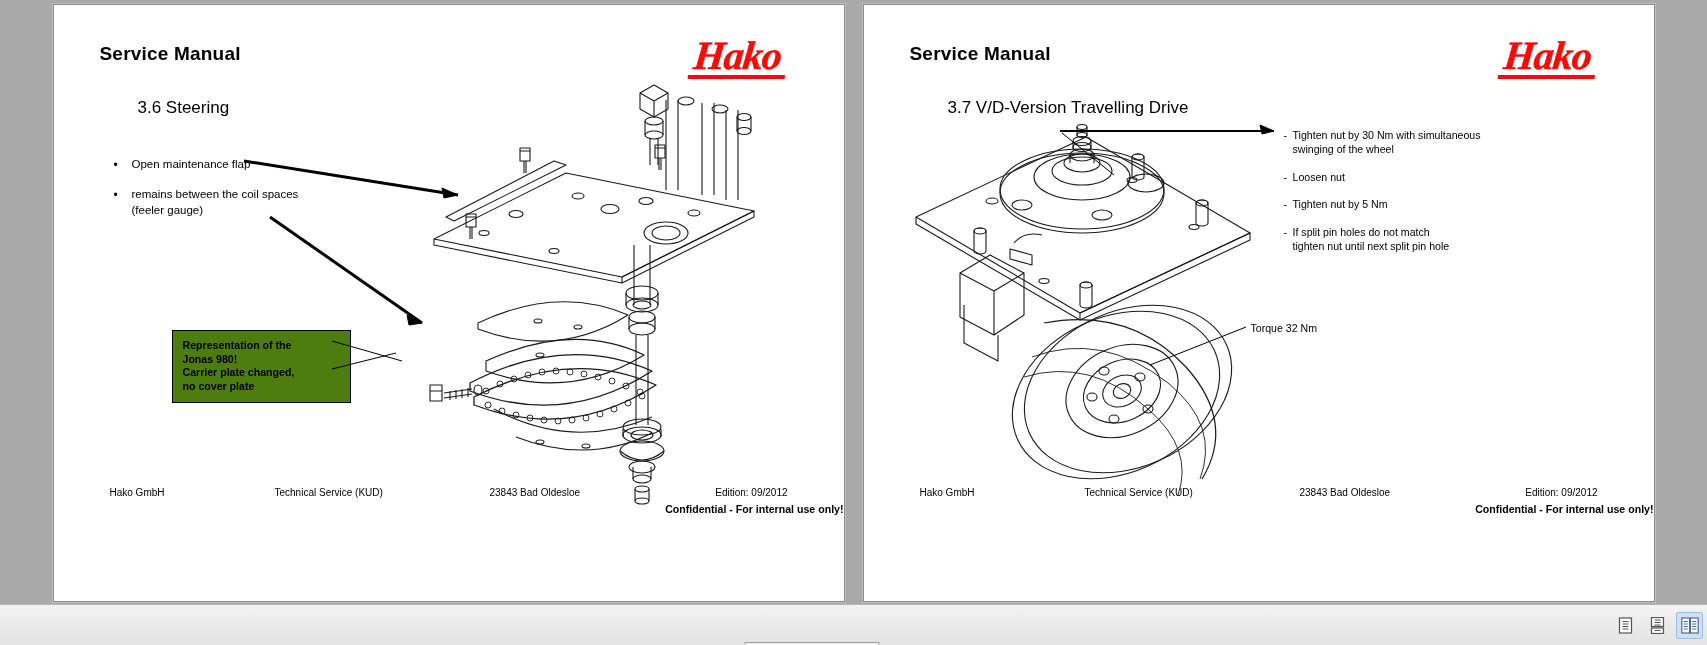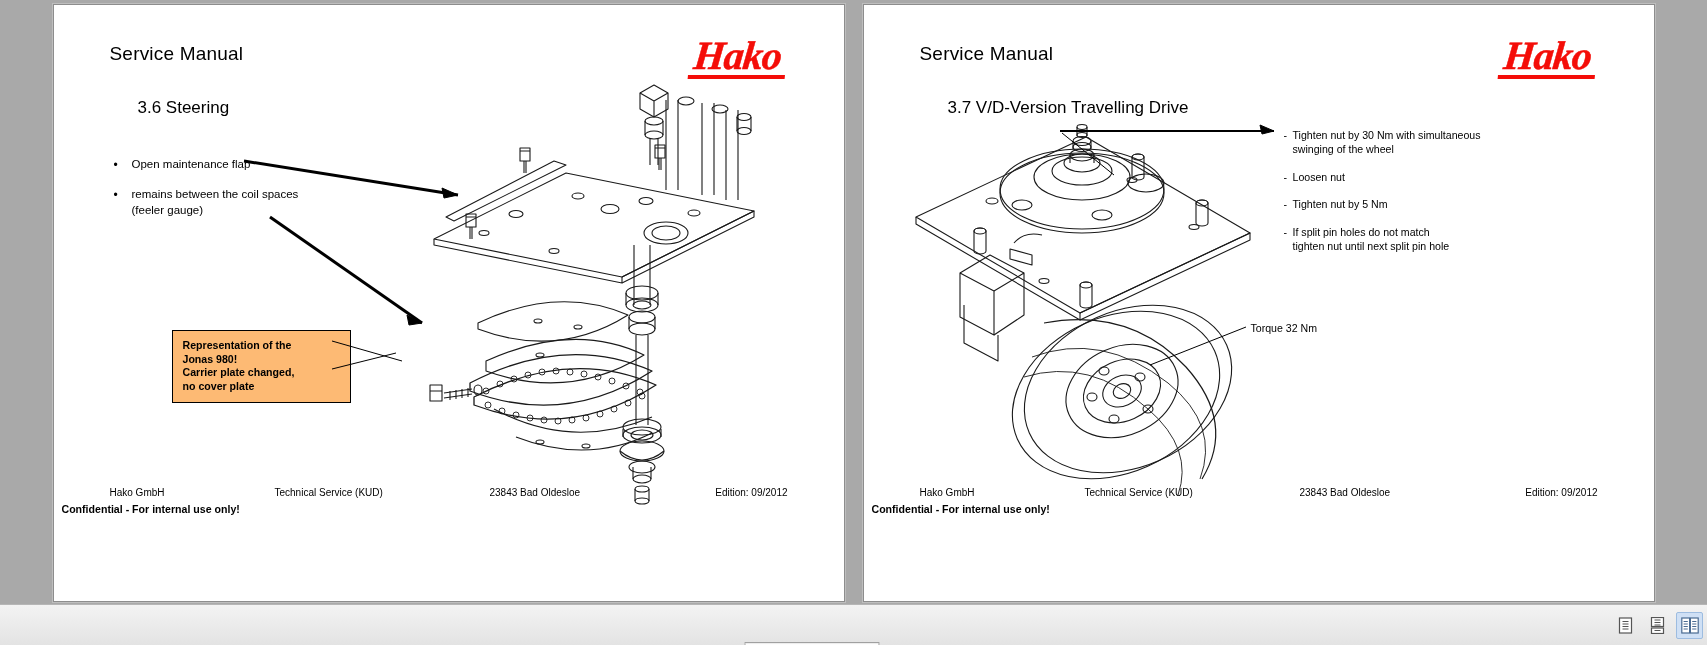--- a/index.html
+++ b/index.html
@@ -18,22 +18,22 @@
     position:relative;background:#ffffff;
     width:790px;height:596px;margin-top:4px;
     border:1px solid #8d8d8d;
     box-shadow:0 0 0 1px rgba(255,255,255,.25);
     overflow:hidden;
   }
   .page-inner{position:absolute;left:0;top:0;right:0;bottom:0;}
 
   
   .doc-title{
-    position:absolute;left:56px;top:38px;
-    font-size:19px;font-weight:normal;color:#000;letter-spacing:.2px;
+    position:absolute;left:46px;top:38px;
+    font-size:19px;font-weight:bold;color:#000;letter-spacing:.2px;
   }
   .hako-logo{
     position:absolute;top:31px;right:62px;
     font-family:"Liberation Serif", serif;
     font-style:italic;font-weight:bold;font-size:40px;
     color:#f40d08;letter-spacing:-1px;
     transform:skewX(-6deg);
     line-height:1;
     -webkit-text-stroke:0.5px #f40d08;
   }
@@ -48,36 +48,36 @@
 
   
   .bullets{position:absolute;left:58px;top:152px;width:300px;}
   .bullet{position:relative;font-size:11.5px;line-height:1.38;color:#000;
     padding-left:20px;margin-bottom:14px;}
   .bullet .dot{position:absolute;left:2px;top:0;font-size:12px;line-height:1.38;}
   .bullet .l{display:block;white-space:pre;}
 
   .note-box{
     position:absolute;left:118px;top:325px;width:158px;
-    border:1.5px solid #000;background:#fdba74;
+    border:1.5px solid #000;background:#4d7c0f;
     padding:8px 9px 9px 10px;
     font-size:10.6px;font-weight:bold;line-height:1.28;color:#000;
   }
   .note-box .l{display:block;}
 
   
   .footer{position:absolute;left:0;right:0;bottom:74px;height:40px;}
   .footer-row{position:absolute;left:56px;right:56px;top:0;
     display:flex;font-size:10px;color:#000;}
   .footer-row .f1{width:165px;}
   .footer-row .f2{width:215px;}
   .footer-row .f3{width:195px;}
   .footer-row .f4{flex:1;text-align:right;}
   .footer-conf{
-    position:absolute;left:8px;right:0;top:16px;text-align:left;
+    position:absolute;left:16px;right:0;top:16px;text-align:right;
     font-size:10.6px;font-weight:bold;color:#000;
   }
 
   
   .ann-list{position:absolute;left:1261px;top:125px;width:230px;}
   .ann{font-size:10.6px;line-height:1.3;color:#000;margin-bottom:14px;
        padding-left:9px;position:relative;}
   .ann .dash{position:absolute;left:0;top:0;}
   .ann .l{display:block;}
   .torque-label{position:absolute;left:1224px;top:318px;font-size:10.6px;color:#000;}

